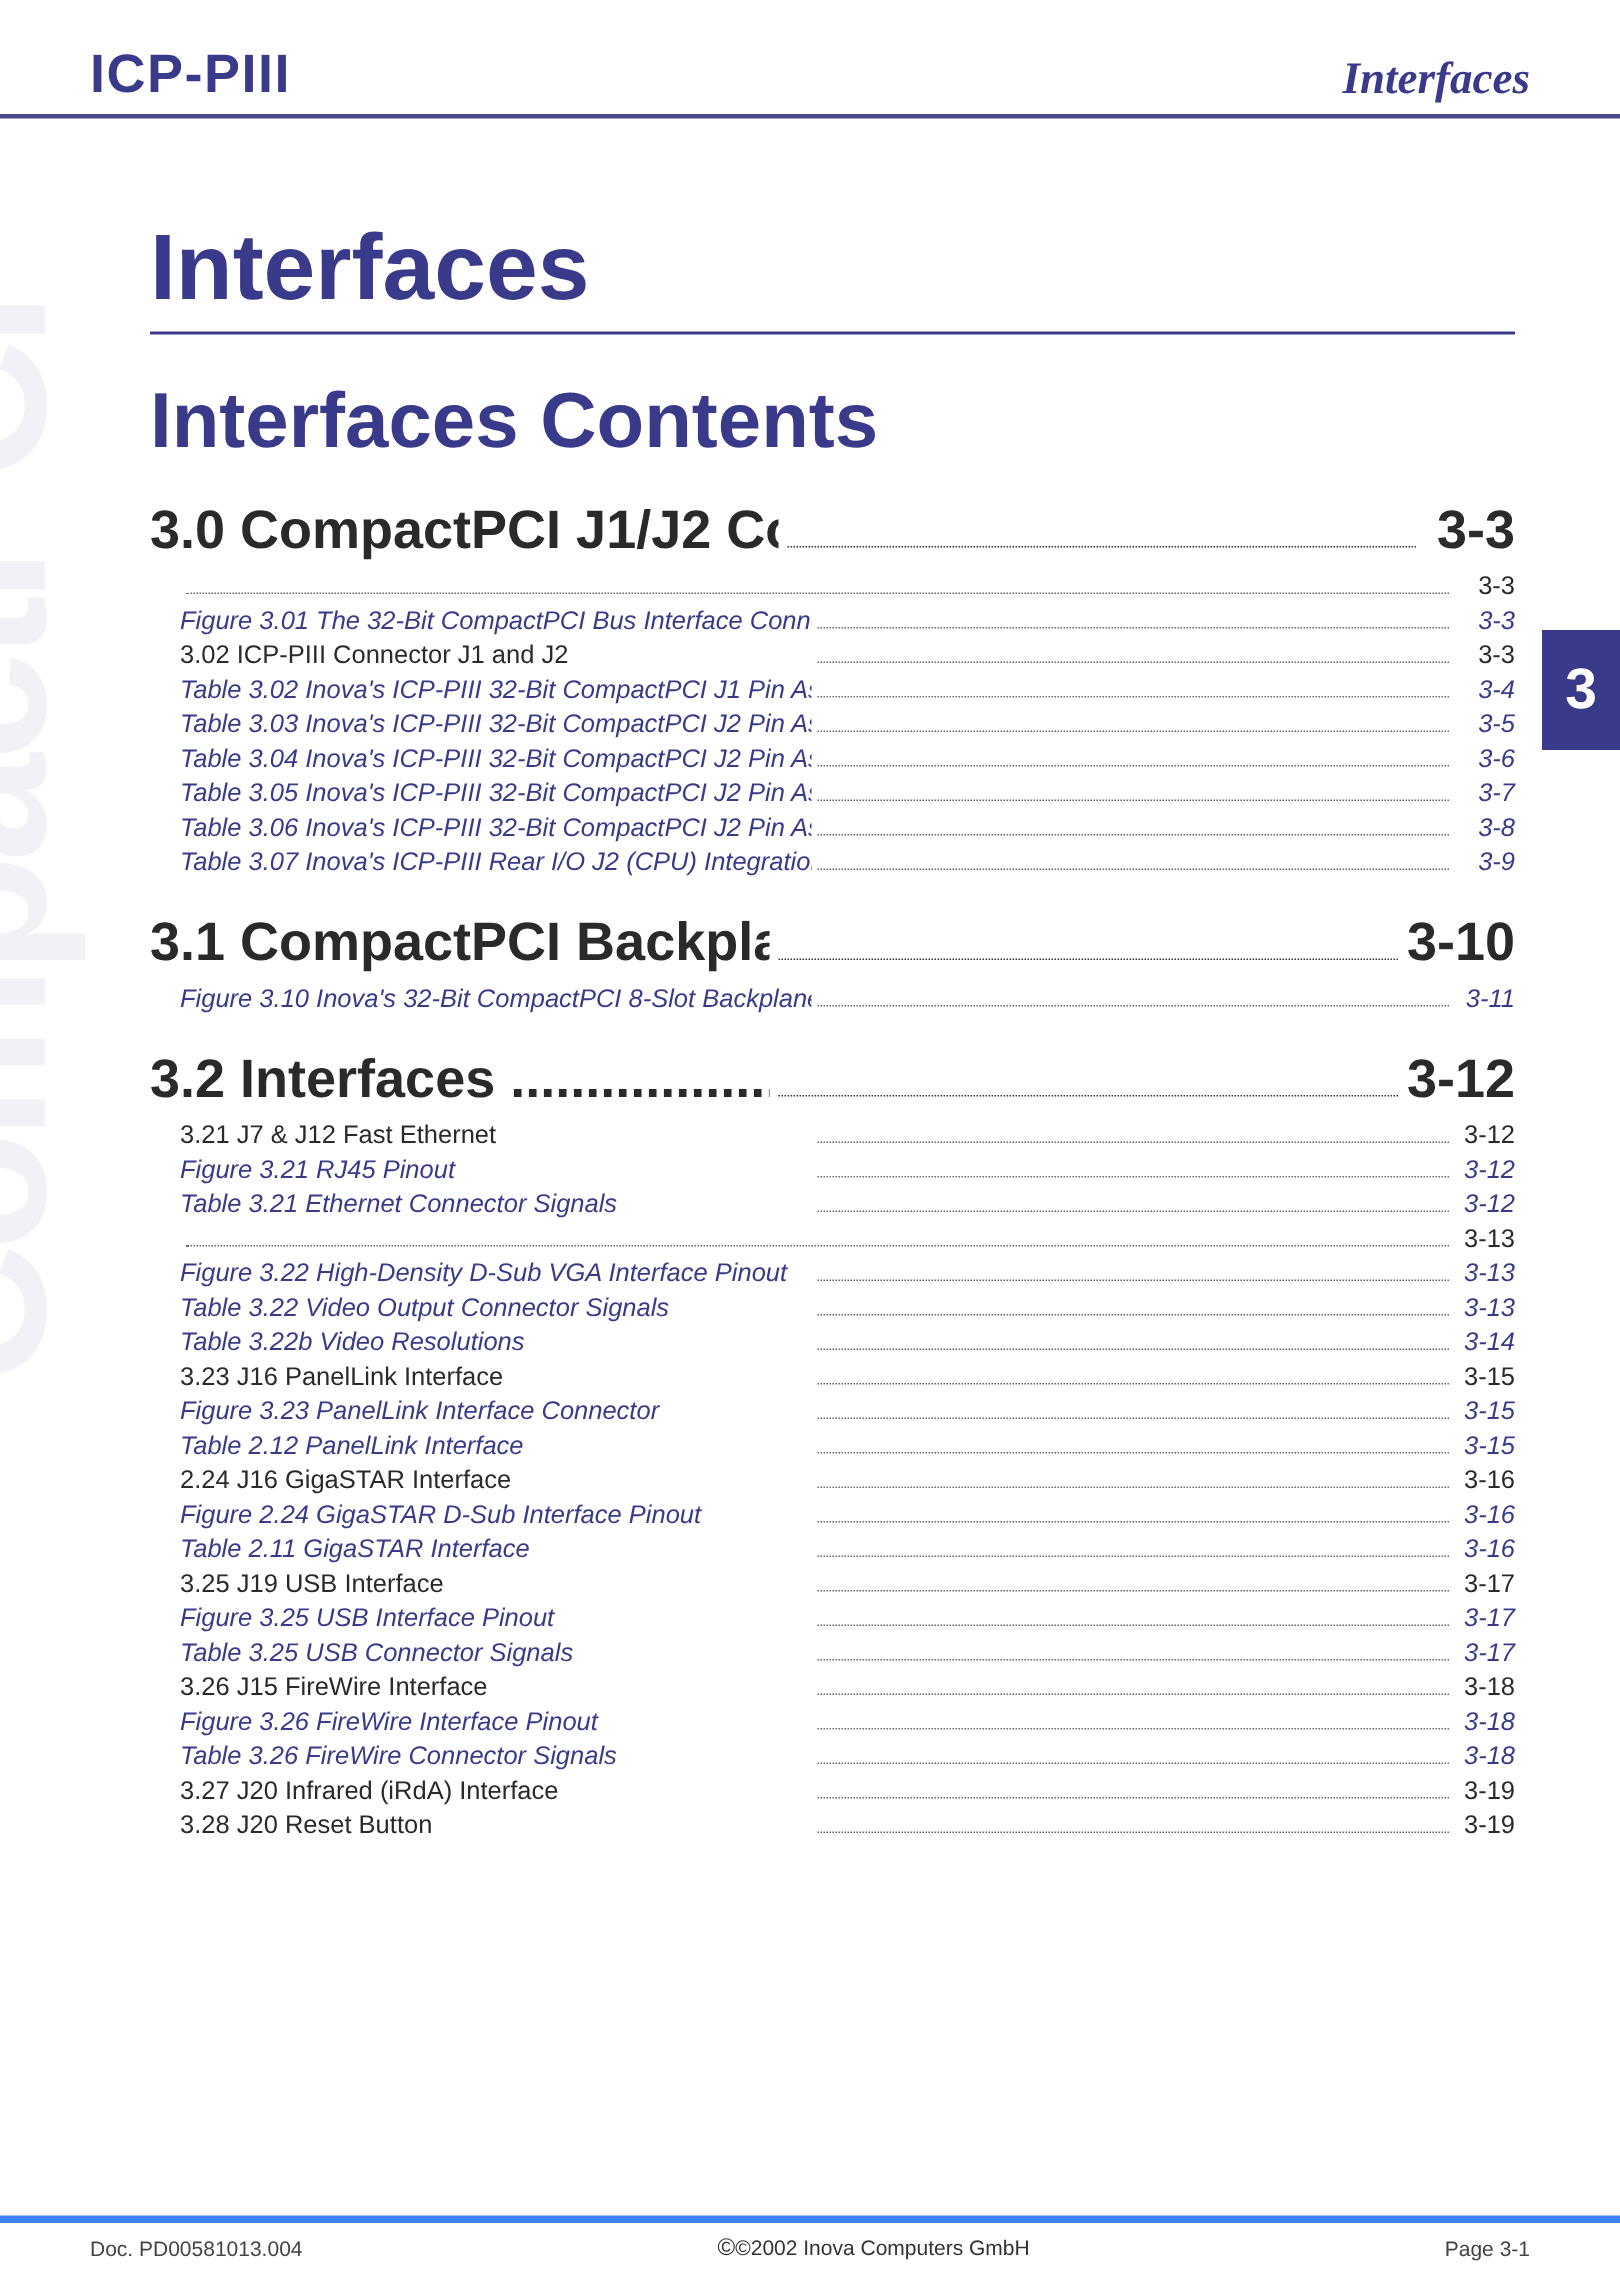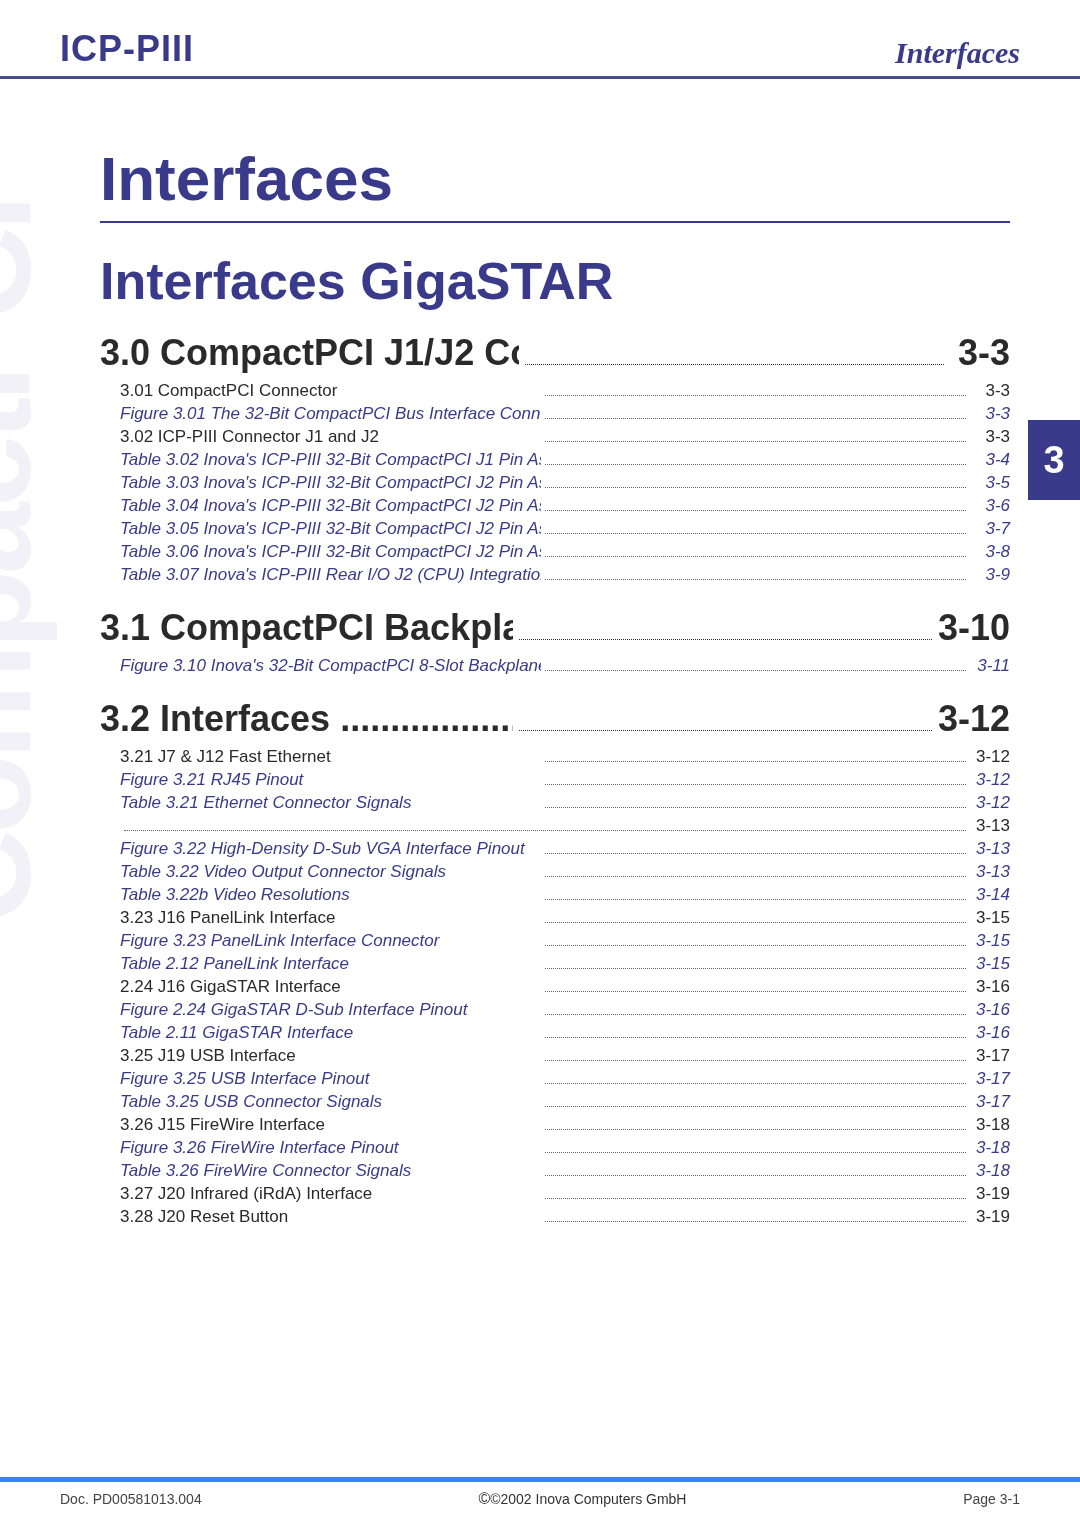--- a/index.html
+++ b/index.html
@@ -228,32 +228,31 @@
 
   <div class="side-watermark">CompactPCI</div>
 
   <div class="section-tab">3</div>
 
   <div class="content">
 
     <h1 class="chapter-title">Interfaces</h1>
     <hr class="chapter-divider">
 
-    <h2 class="section-heading">Interfaces GigaSTAR</h2>
+    <h2 class="section-heading">Interfaces Contents</h2>
 
     <div class="toc">
 
       <div class="toc-subsection-title large">
         <span class="toc-label">3.0  CompactPCI J1/J2 Connector ...</span>
         <span class="toc-subsection-dots"></span>
         <span class="toc-subsection-page large">3-3</span>
       </div>
 
       <div class="toc-entry">
-        <span class="toc-label">3.01  CompactPCI Connector</span>
         <span class="toc-dots"></span>
         <span class="toc-page">3-3</span>
       </div>
       <div class="toc-entry italic-entry">
         <span class="toc-label">Figure 3.01  The 32-Bit CompactPCI Bus Interface Connector</span>
         <span class="toc-dots"></span>
         <span class="toc-page">3-3</span>
       </div>
       <div class="toc-entry">
         <span class="toc-label">3.02  ICP-PIII Connector J1 and J2</span>

